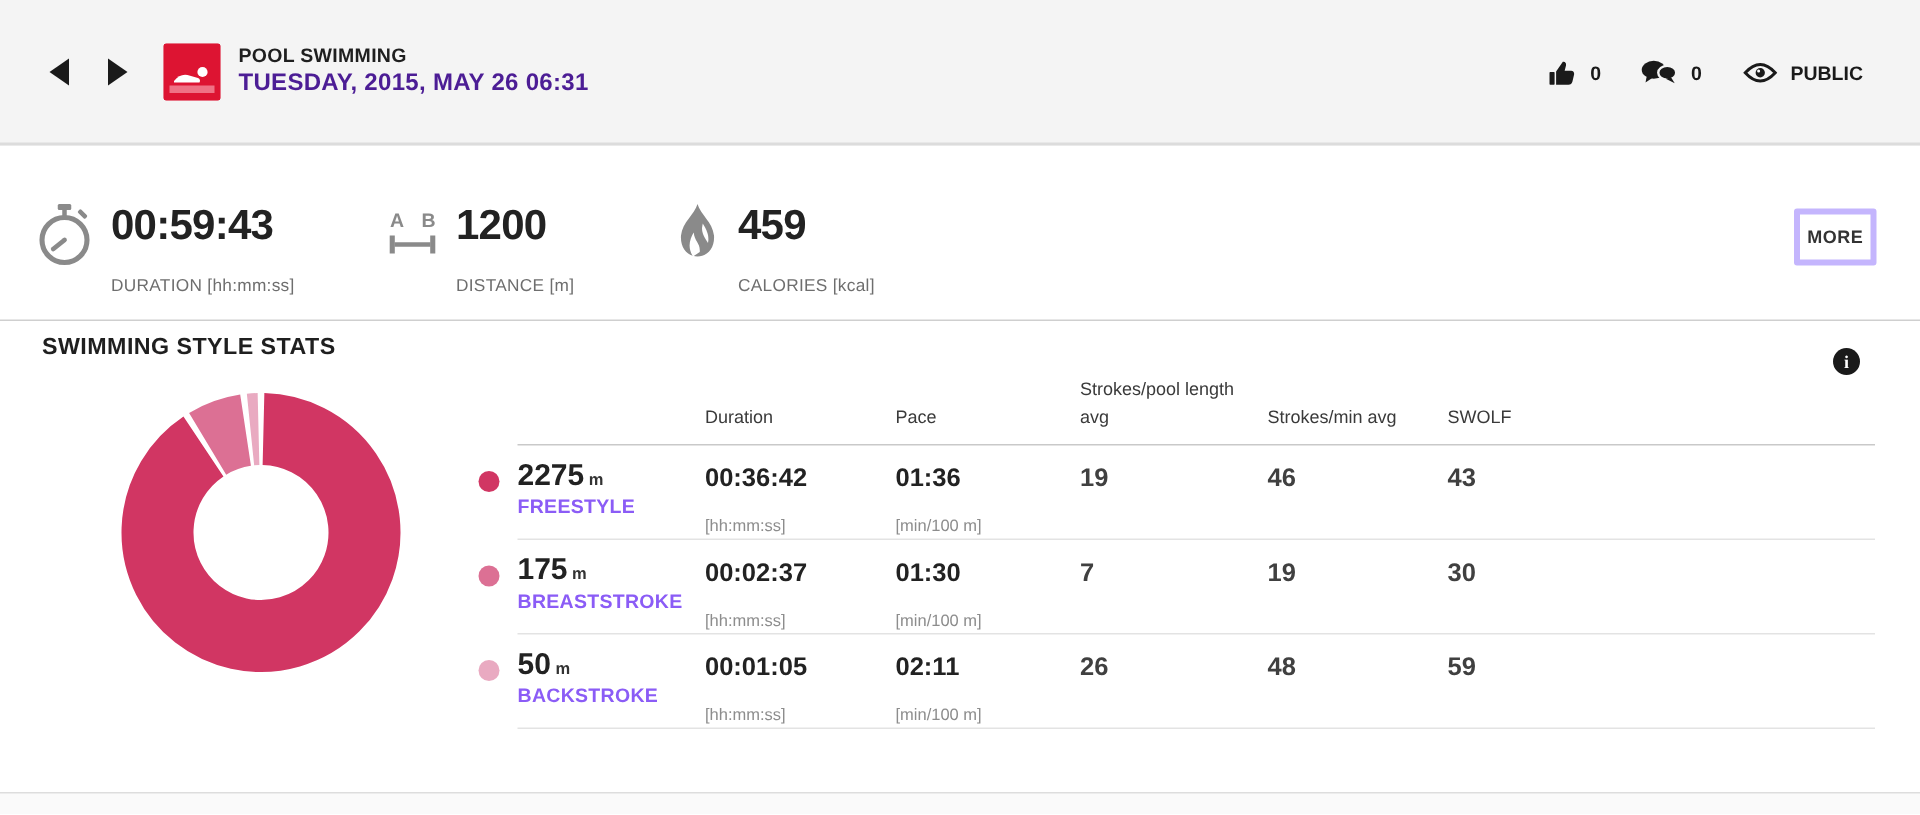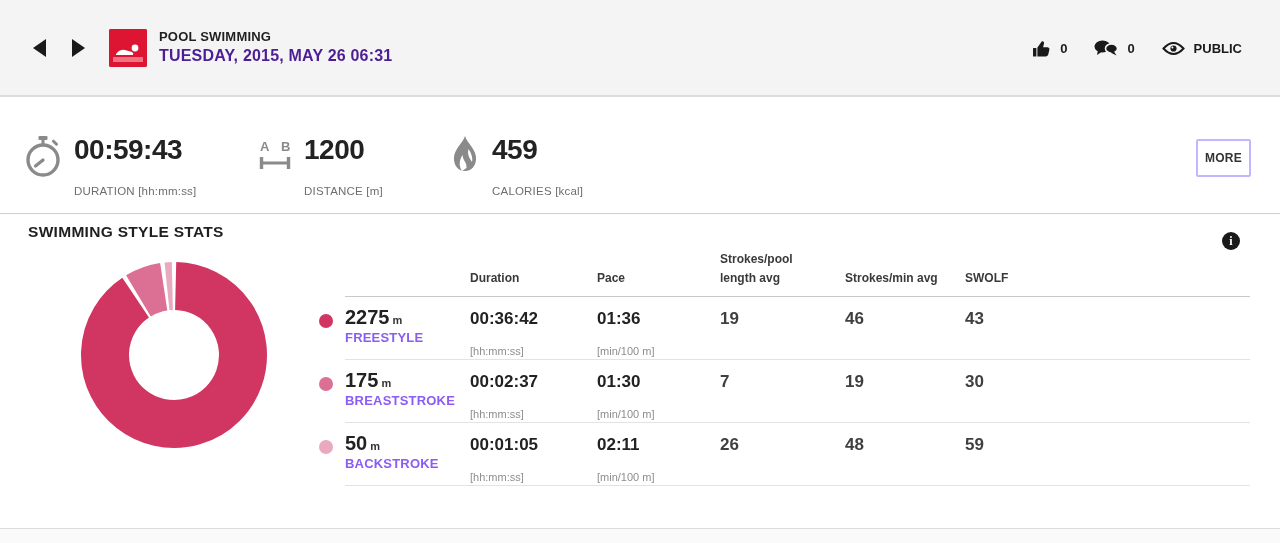--- a/index.html
+++ b/index.html
@@ -26,38 +26,38 @@
   
   .summary { position:absolute; top:97px; left:0; width:1280px; height:117px;
              border-bottom:1px solid #cfcfcf; }
   .metric { position:absolute; top:38px; display:flex; align-items:flex-start; gap:12px; }
   .metric-duration { left:24px; }
   .metric-distance { left:258px; }
   .metric-calories { left:450px; }
   .metric-value { font-size:28px; font-weight:bold; color:#222; line-height:30px; letter-spacing:-.5px; }
   .metric-label { font-size:11.5px; color:#6e6e6e; margin-top:20px; letter-spacing:.2px; }
   .more-btn { position:absolute; top:42px; right:29px; width:55px; height:38px;
-              background:#fff; border:2px solid #c4b5fd; border-radius:2px;
+              background:#fff; border:4px solid #c4b5fd; border-radius:2px;
               font-size:12px; font-weight:bold; color:#333; letter-spacing:.3px;
               display:flex; align-items:center; justify-content:center; cursor:pointer; }
 
   
   .section-title { position:absolute; left:28px; top:223px; font-size:15.5px; font-weight:bold;
                    color:#1f1f1f; letter-spacing:.3px; }
   .info-icon { position:absolute; right:40px; top:232px; width:18px; height:18px; border-radius:50%;
                background:#1a1a1a; color:#fff; font-size:12px; font-weight:bold;
                display:flex; align-items:center; justify-content:center; cursor:pointer;
                font-family:"Liberation Serif", serif; }
   .donut-wrap { position:absolute; left:74px; top:255px; width:200px; height:200px; }
 
   
   .stats-table { position:absolute; left:345px; top:250px; width:905px; }
   .t-head { display:grid; grid-template-columns:125px 127px 123px 125px 120px 1fr;
             border-bottom:1px solid #c9c9c9; align-items:end; padding-bottom:9px; min-height:43px; }
-  .t-head .th { font-size:12px; font-weight:bold; color:#3a3a3a; line-height:1.55; padding-right:18px; }
+  .t-head .th { font-size:12px; font-weight:normal; color:#3a3a3a; line-height:1.55; padding-right:18px; }
   .t-row { display:grid; grid-template-columns:125px 127px 123px 125px 120px 1fr;
            border-bottom:1px solid #e3e3e3; height:63px; position:relative; }
   .style-dot { position:absolute; left:-26px; top:17px; width:14px; height:14px; border-radius:50%; }
   .cell { padding-top:9px; }
   .dist-val { font-size:20px; font-weight:bold; color:#222; line-height:22px; }
   .dist-unit { font-size:11px; font-weight:bold; color:#333; margin-left:3px; }
   .style-name { font-size:13px; font-weight:bold; color:#8b5cf6; margin-top:2px; letter-spacing:.2px; }
   .big-val { font-size:17px; font-weight:bold; color:#222; line-height:20px; padding-top:12px; }
   .sub-unit { font-size:11px; color:#8d8d8d; margin-top:16px; }
   .num-val { font-size:17px; font-weight:bold; color:#404040; padding-top:12px; }

